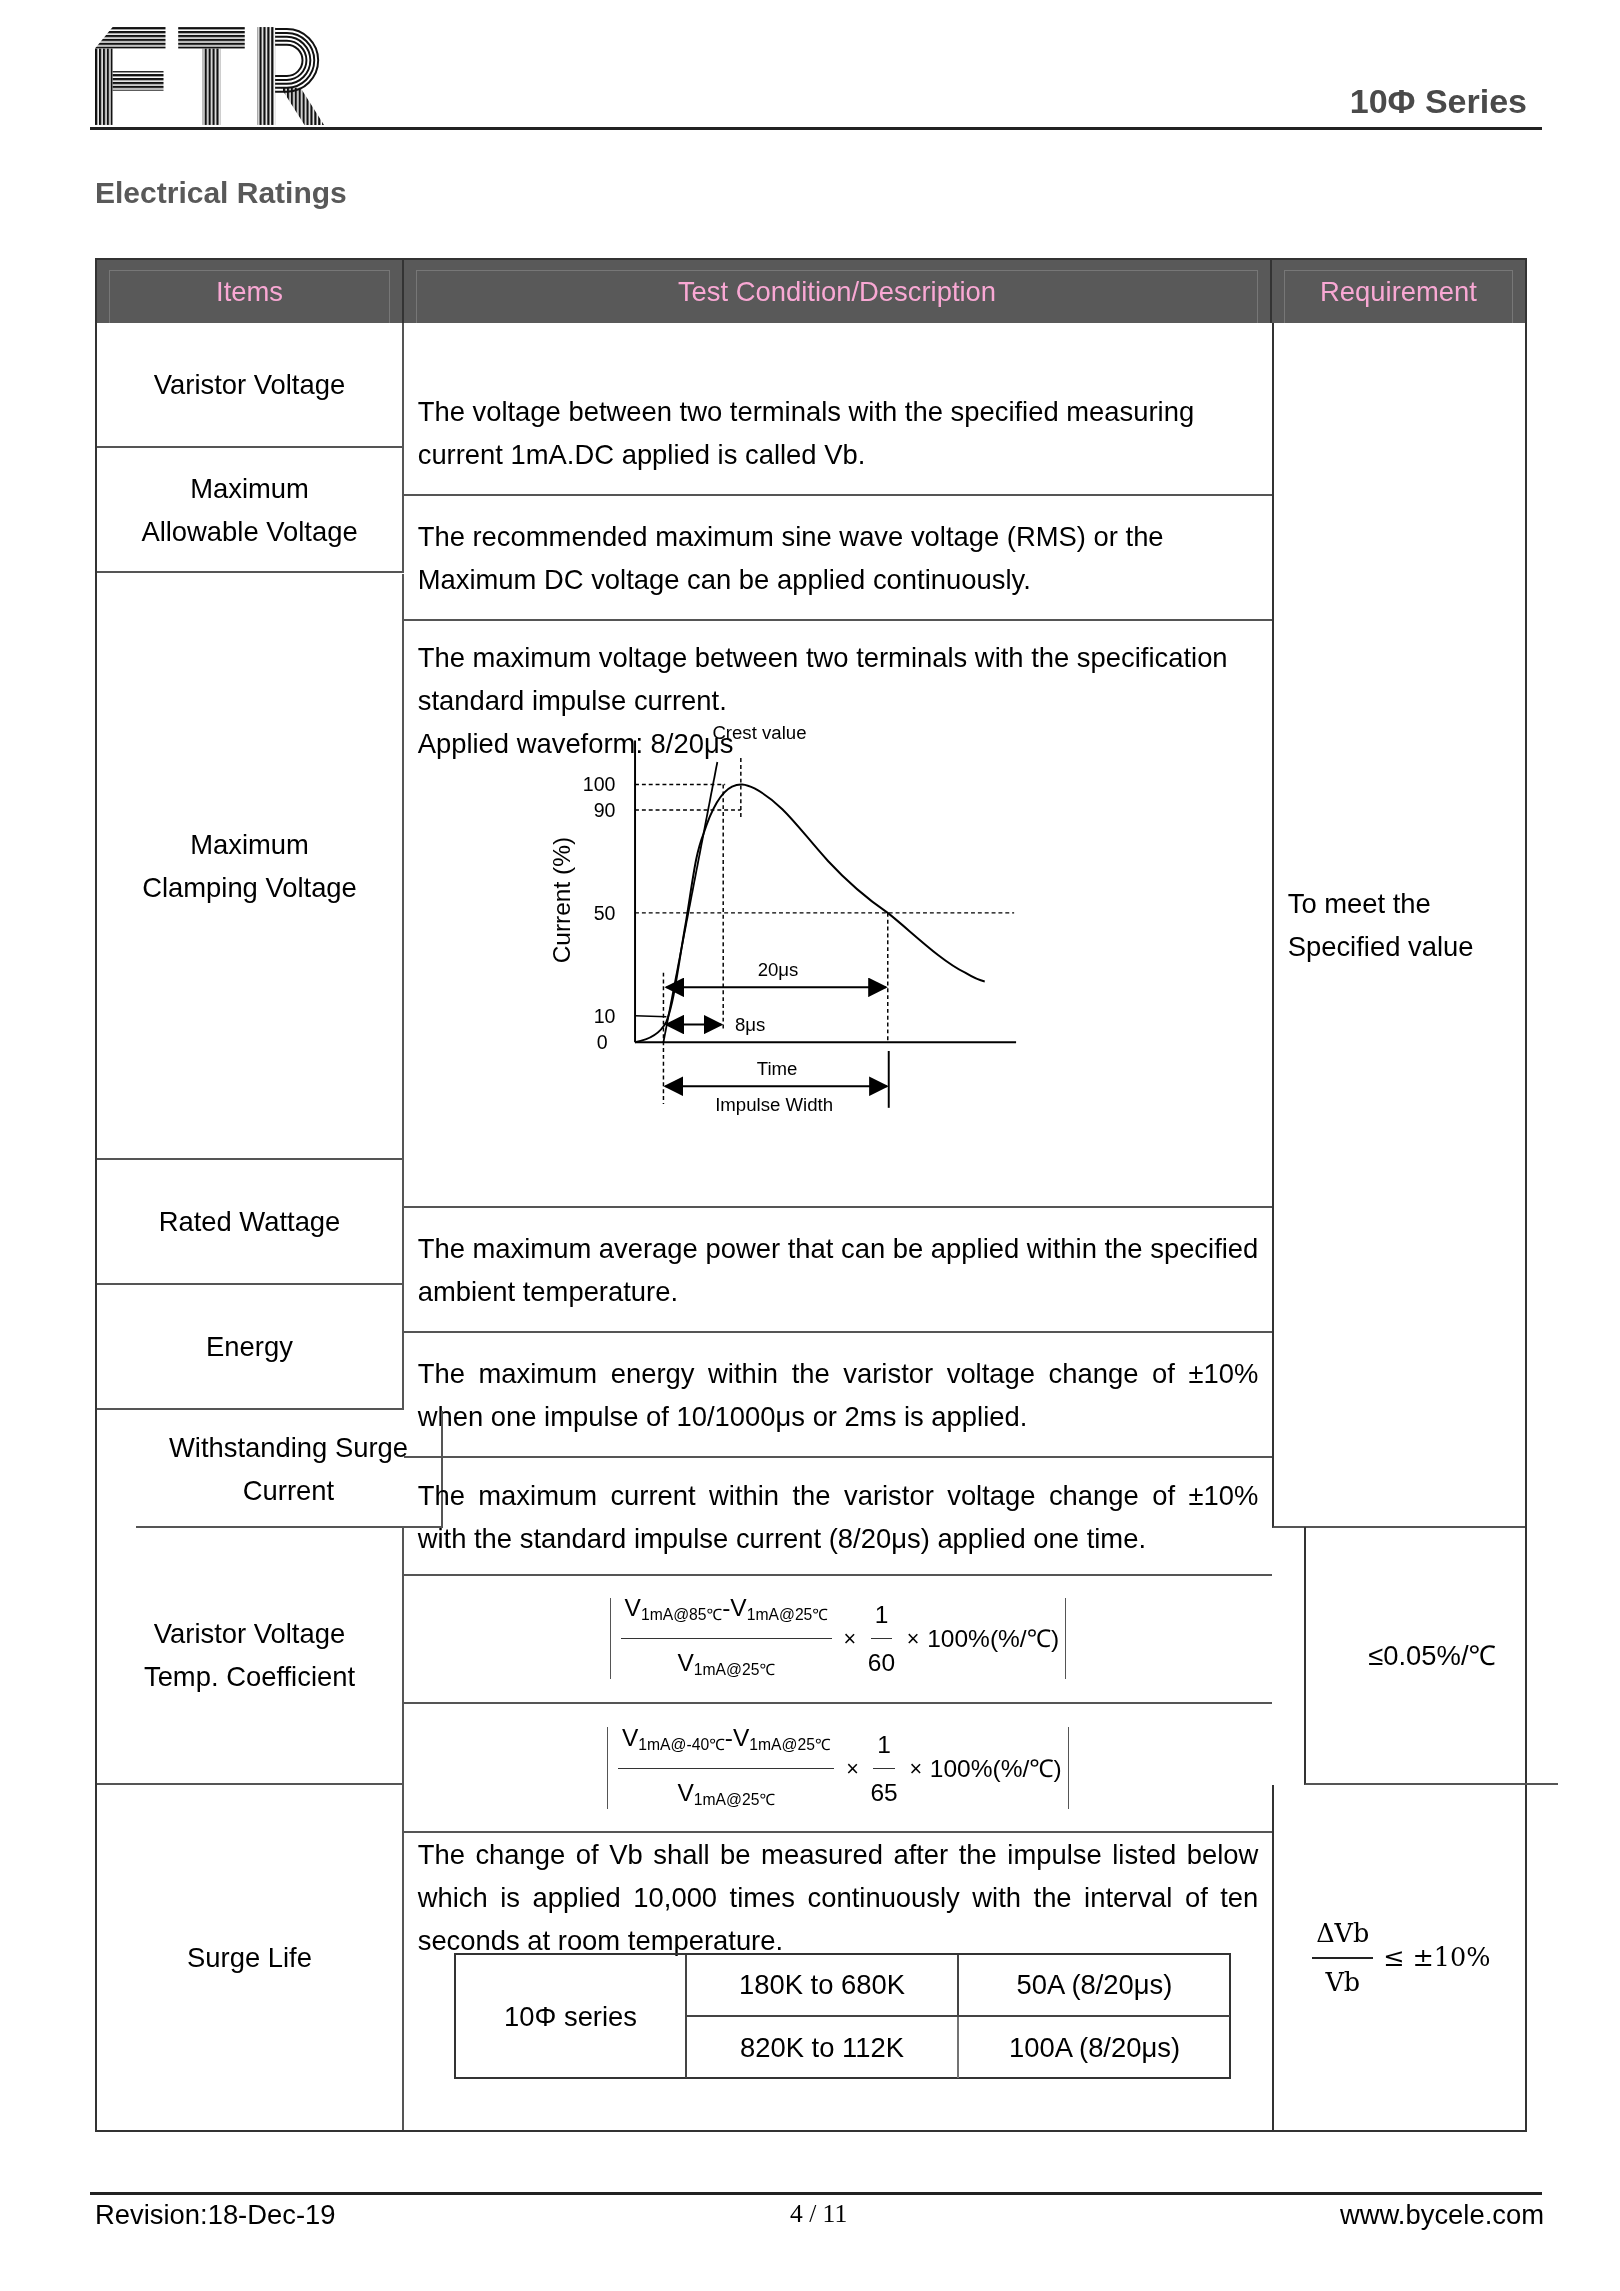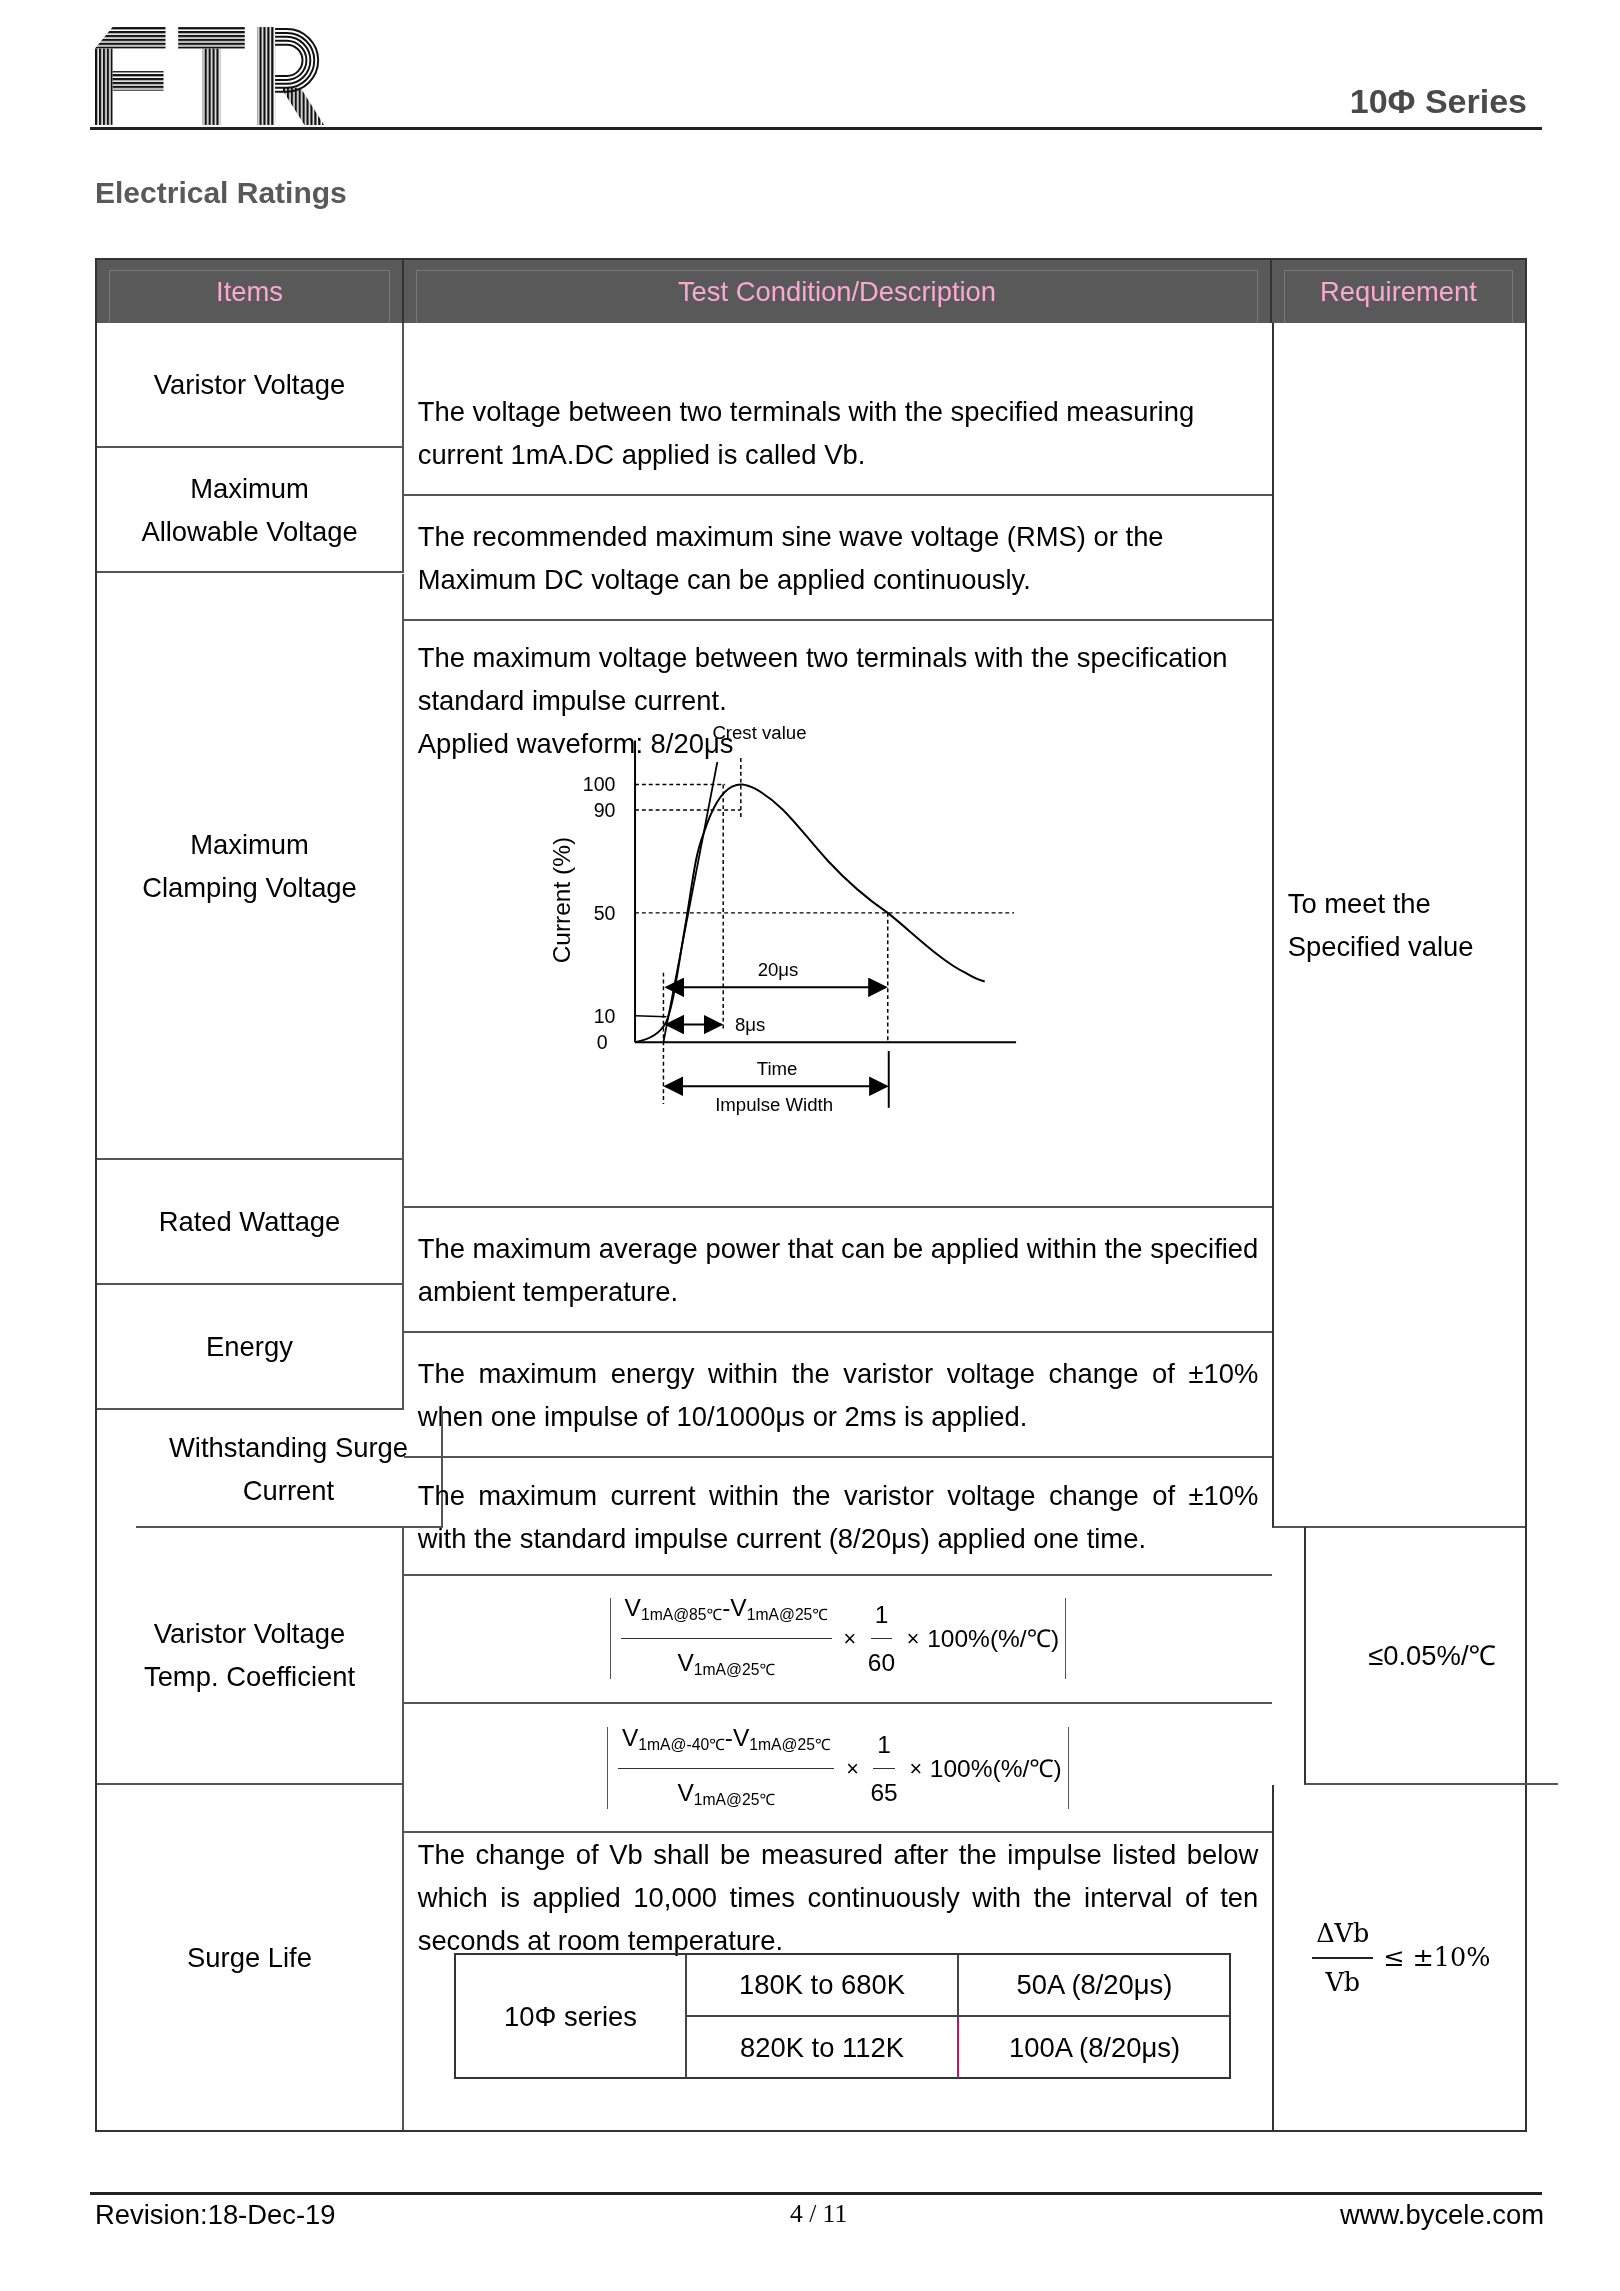--- a/index.html
+++ b/index.html
@@ -215,21 +215,21 @@
 <div class="subtbl">
   <div class="sc" style="left:0;top:0;width:231px;height:123px;border-right:2px solid #444;">
     <span>10Φ series</span>
   </div>
   <div class="sc" style="left:231px;top:0;width:272px;height:62px;border-right:2px solid #444;border-bottom:2px solid #444;">
     <span>180K to 680K</span>
   </div>
   <div class="sc" style="left:503px;top:0;width:271px;height:62px;border-bottom:2px solid #444;">
     <span>50A (8/20μs)</span>
   </div>
-  <div class="sc" style="left:231px;top:62px;width:272px;height:61px;border-right:2px solid #be185d;">
+  <div class="sc" style="left:231px;top:62px;width:272px;height:61px;border-right:2px solid #737373;">
     <span>820K to 112K</span>
   </div>
   <div class="sc" style="left:503px;top:62px;width:271px;height:61px;">
     <span>100A (8/20μs)</span>
   </div>
 </div>
 
 <svg id="waveform" viewBox="0 0 660 440">
   <defs>
     <marker id="arrR" markerWidth="10" markerHeight="10" refX="9" refY="5" orient="auto">

